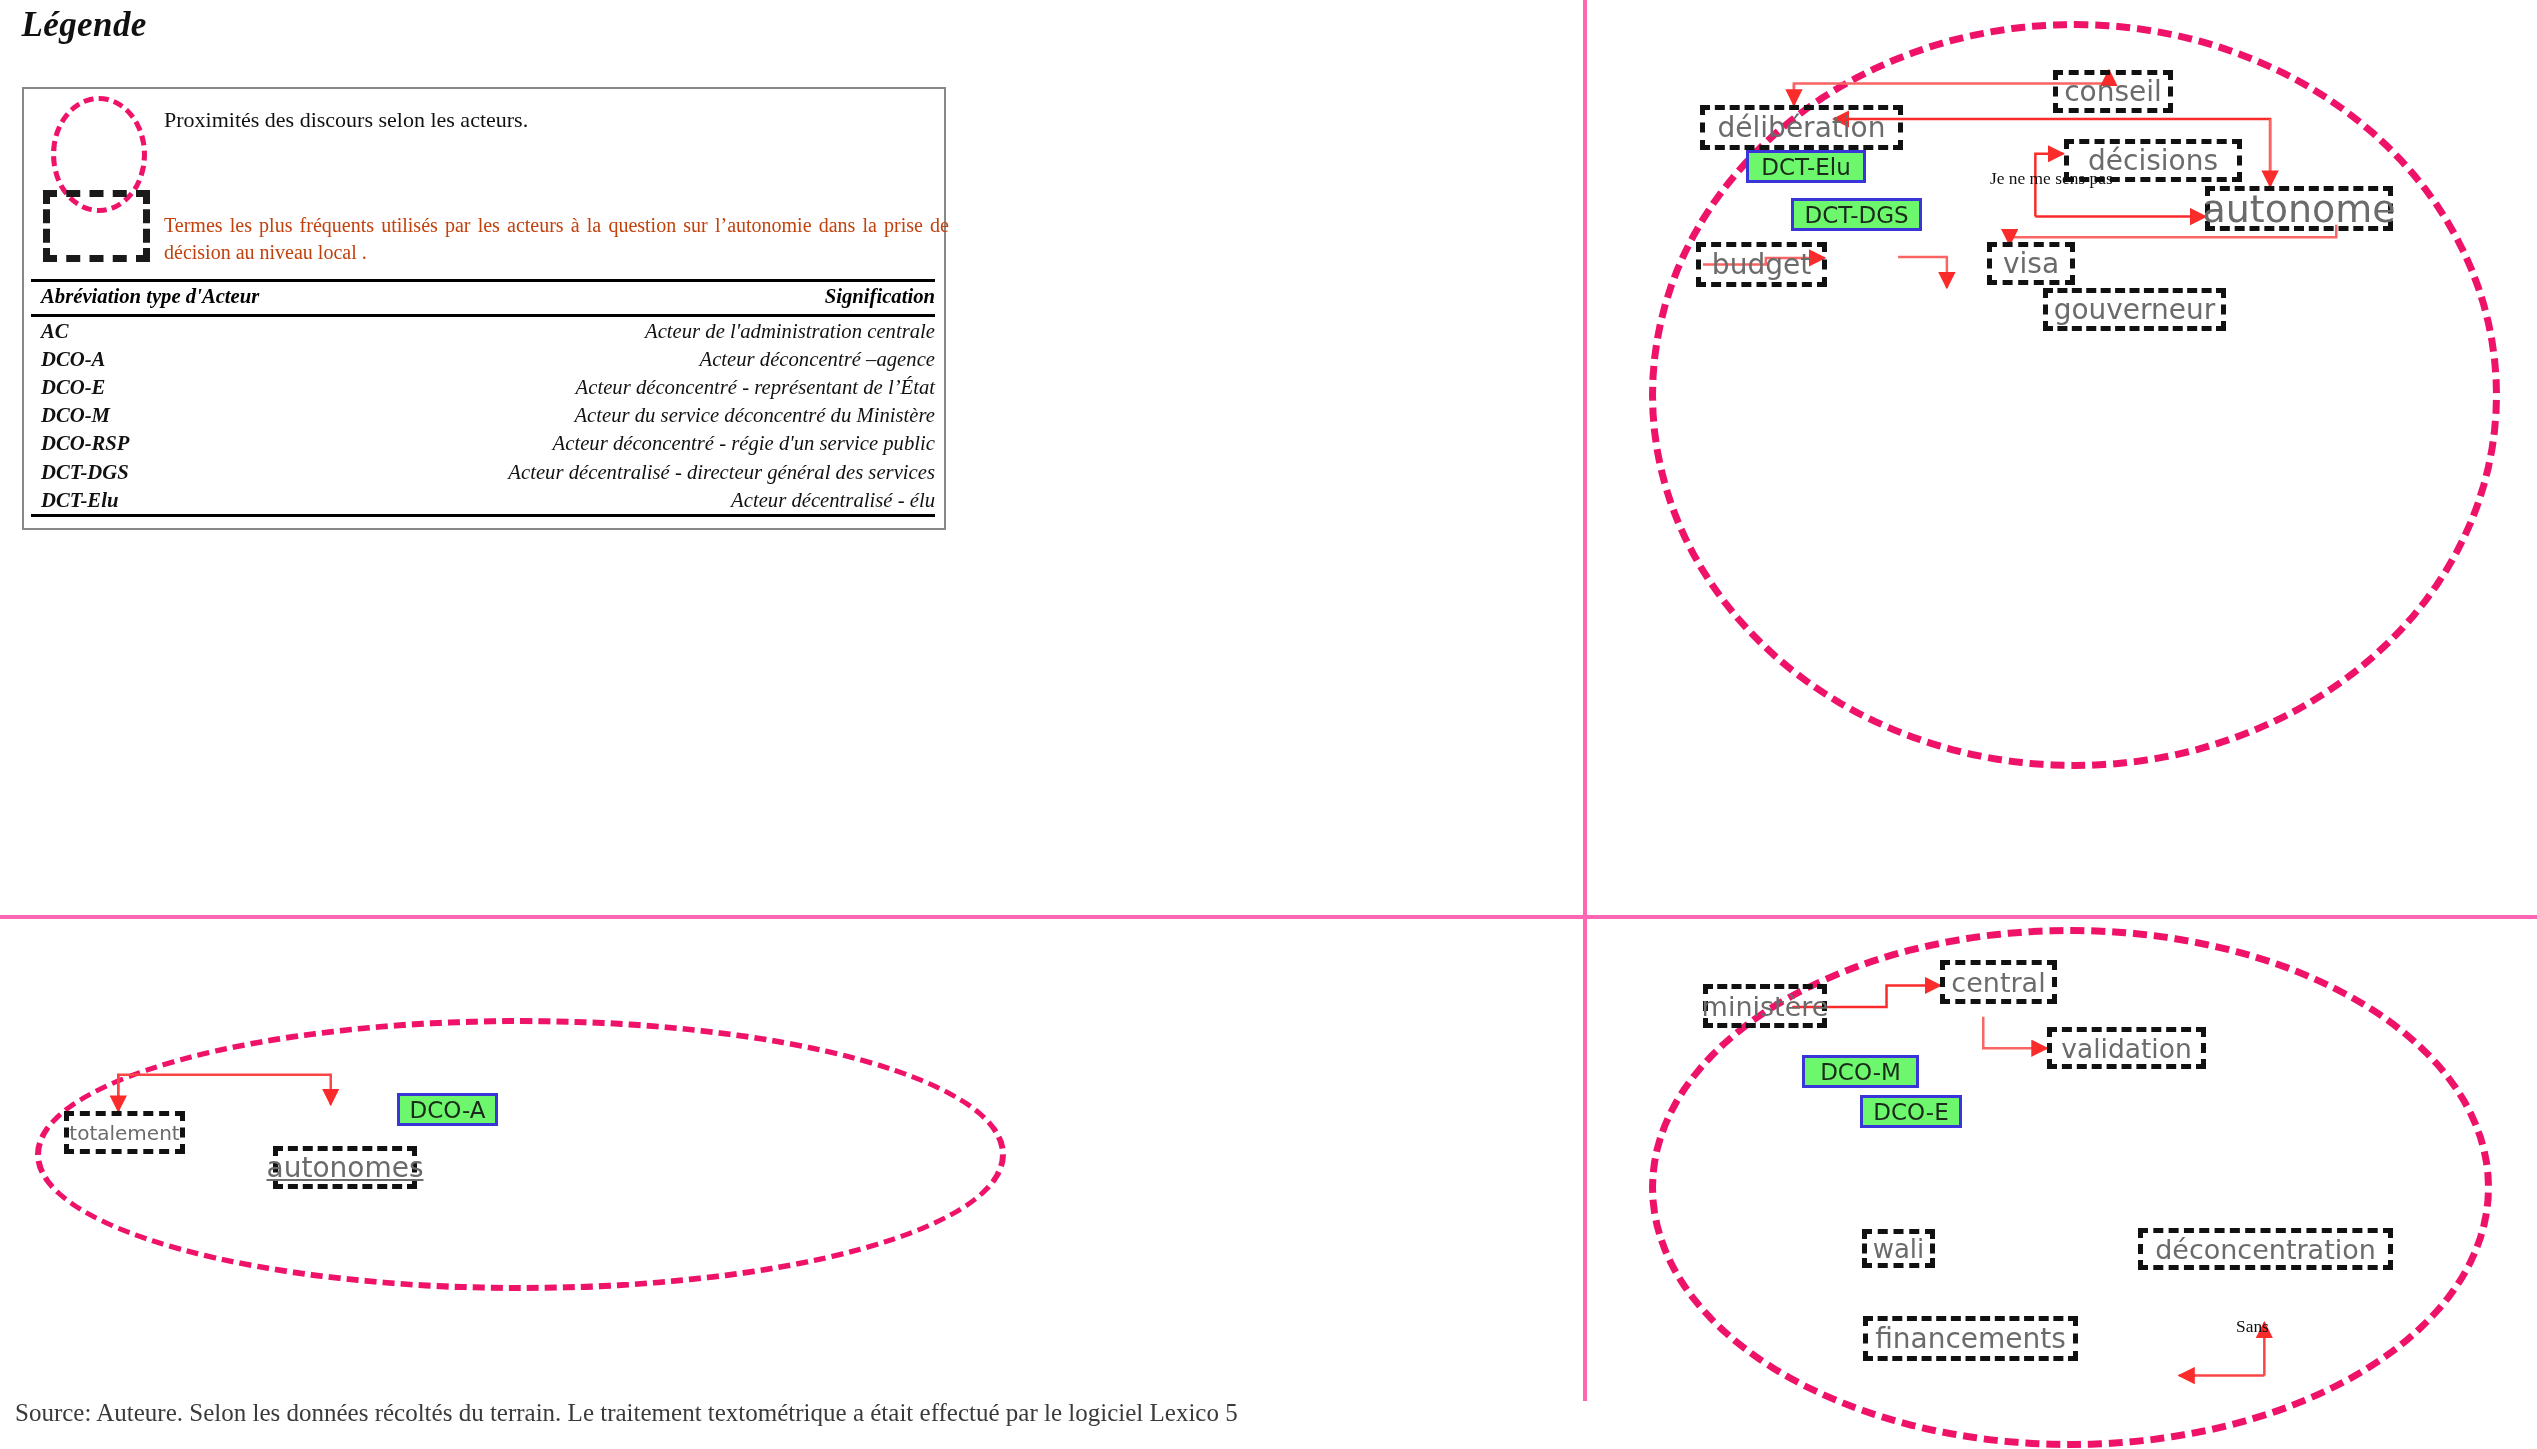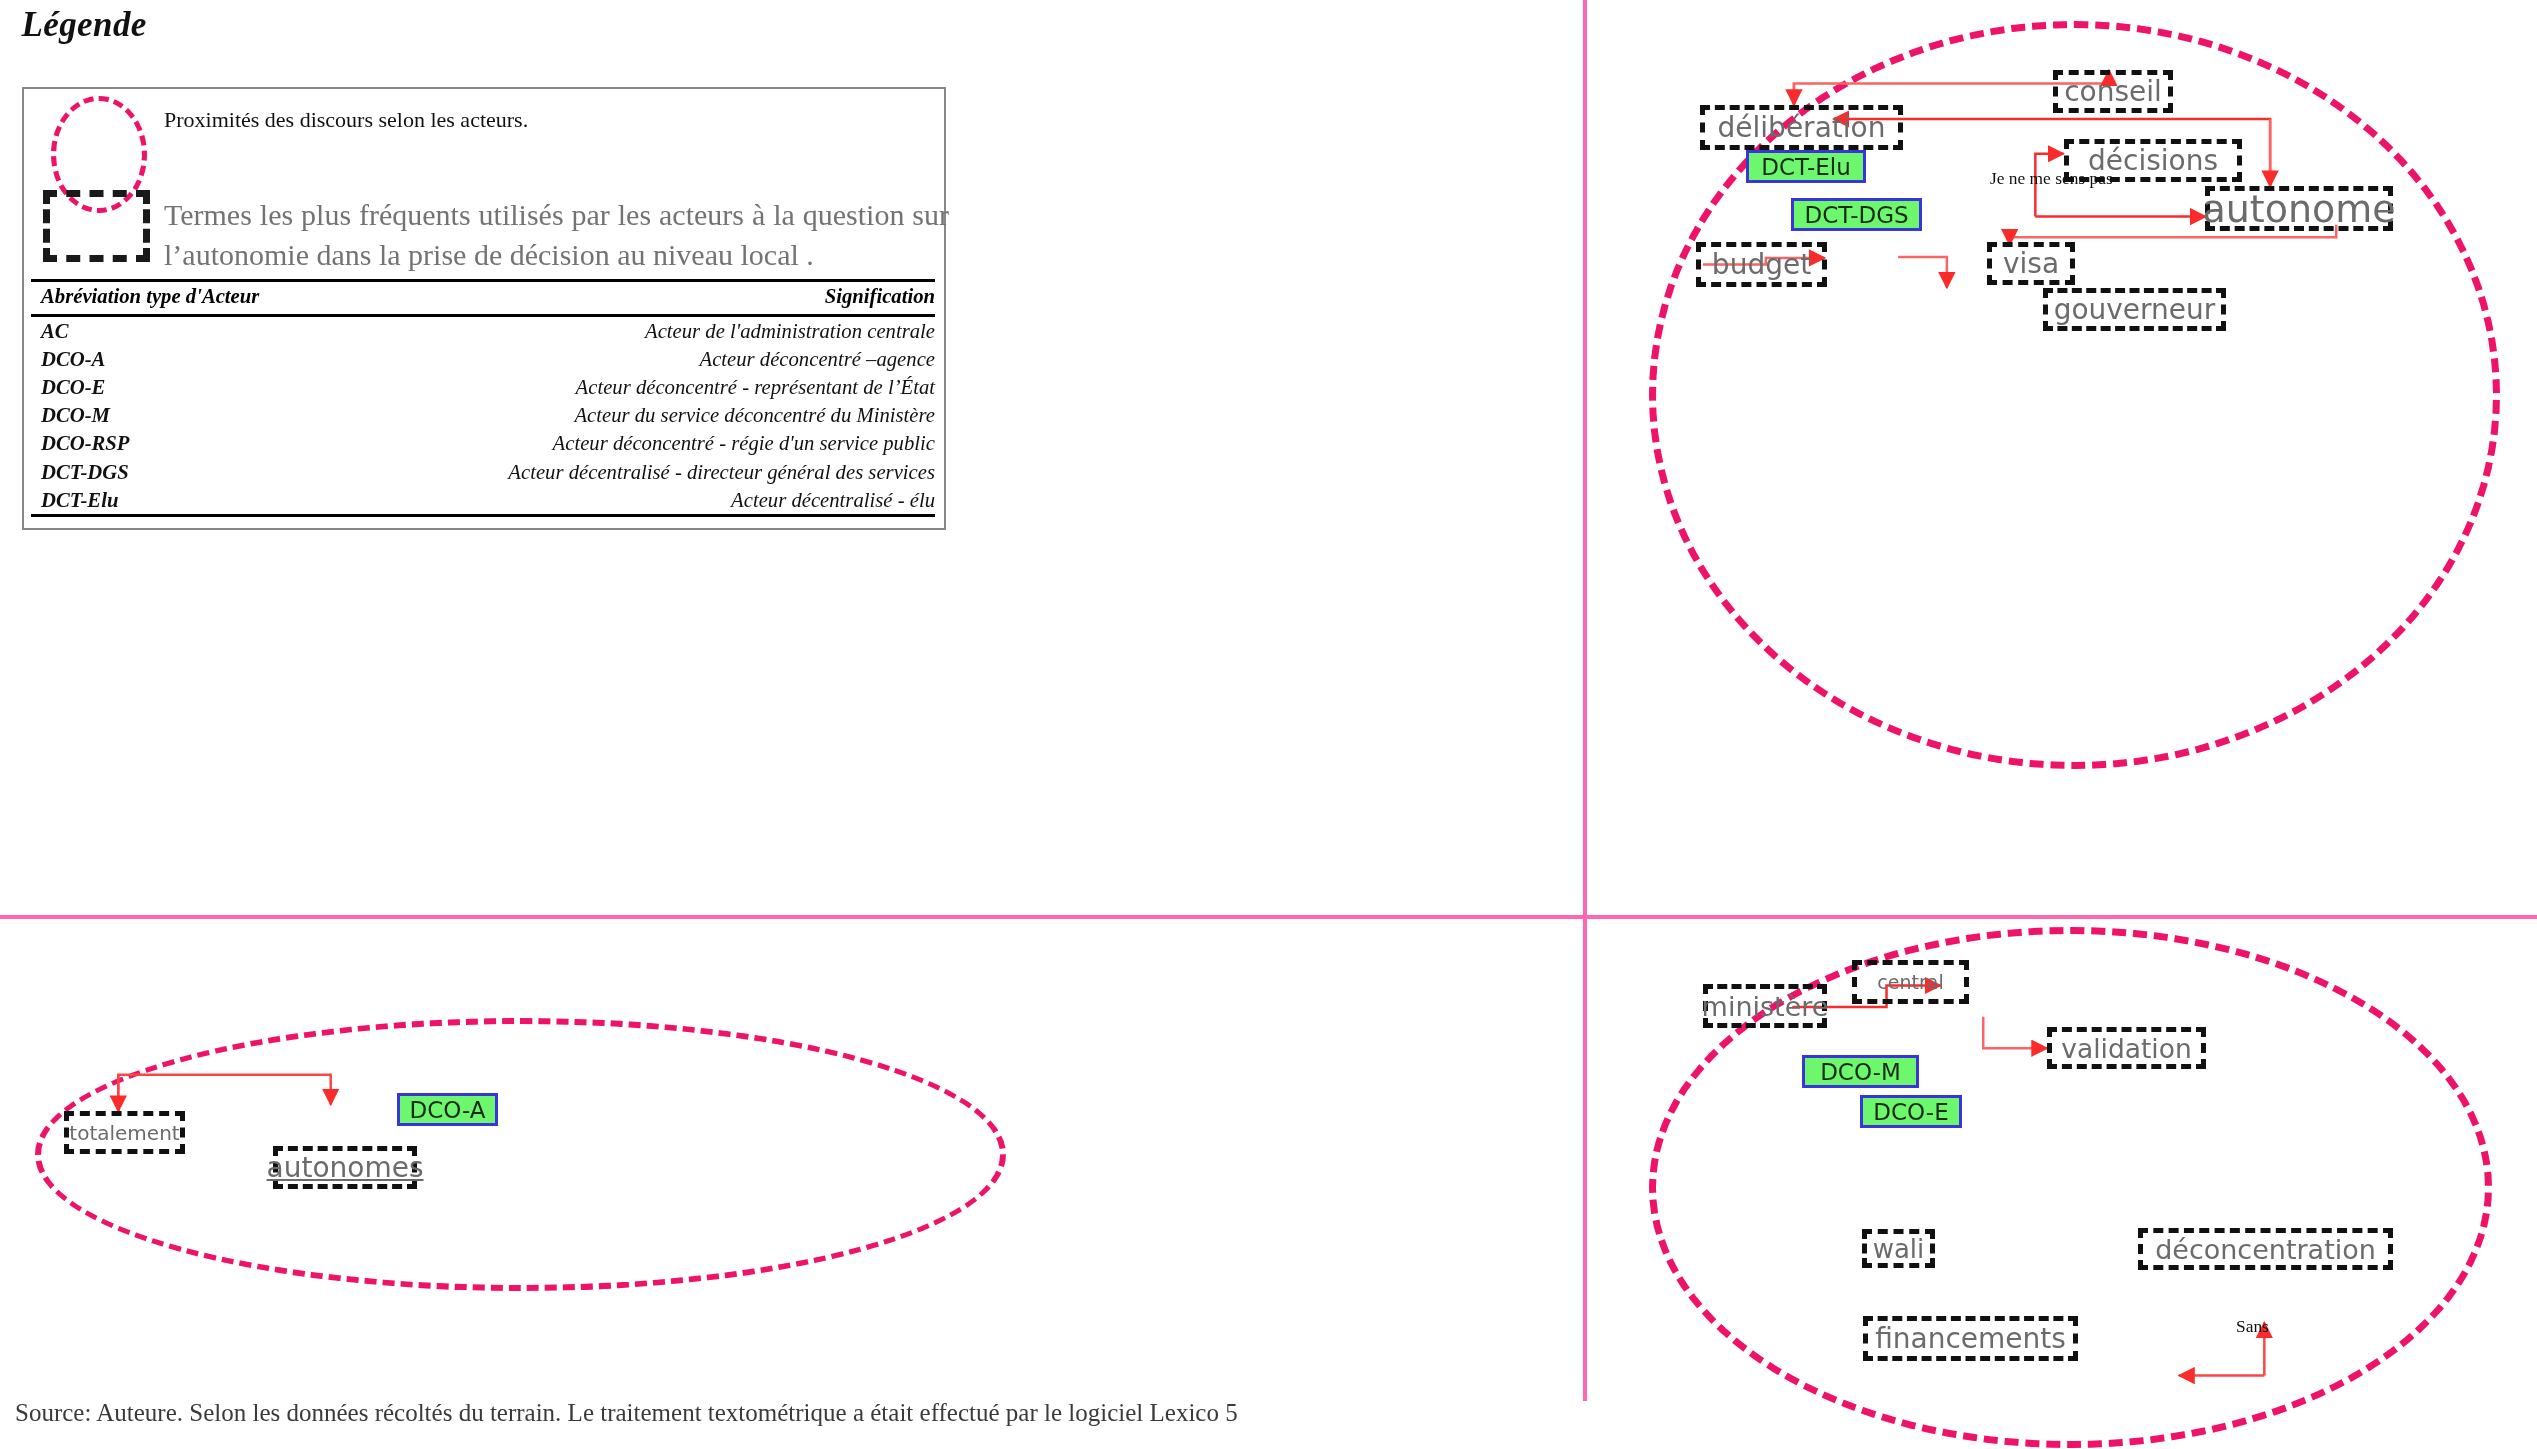--- a/index.html
+++ b/index.html
@@ -17,21 +17,21 @@
      font-style:italic;font-family:"Liberation Serif",serif;color:#111;letter-spacing:0.4px;}
   .legend-box{position:absolute;left:21.5px;top:87px;width:924px;height:443px;
      border:2.5px solid #888;background:#fff;box-sizing:border-box;}
 
   .lg-ellipse{position:absolute;left:51px;top:96px;width:86px;height:107px;
      border:5.8px dashed #ef1269;border-radius:50%;}
   .lg-rect{position:absolute;left:43px;top:190px;width:107px;height:72px;
      border:7.4px dashed #1a1a1a;box-sizing:border-box;}
 
   .lg-txt1{position:absolute;left:164px;top:107px;width:769px;font-size:22px;color:#111;}
-  .lg-txt2{position:absolute;left:164px;top:195px;width:785px;font-size:30px;color:#737373;
+  .lg-txt2{position:absolute;left:164px;top:212px;width:785px;font-size:20px;color:#c2410c;
      text-align:justify;line-height:1.34;}
 
   .lg-table{position:absolute;left:31px;top:279px;width:904px;}
   .lg-table table{border-collapse:collapse;width:100%;}
   .lg-table th{font-size:20.7px;font-weight:bold;color:#000;padding:3.3px 0 5.8px 0;}
   .lg-table td{font-size:20.7px;color:#111;padding:2.6px 0;}
   .lg-table .c1{width:40%;text-align:left;padding-left:10px;font-style:italic;font-weight:bold;}
   .lg-table .c2{width:60%;text-align:right;font-style:italic;}
   .thead-row{border-top:3.3px solid #000;border-bottom:0.8px solid #000;}
   .thead-row2{border-bottom:2.5px solid #000;}
@@ -187,21 +187,21 @@
   <div class="actor" style="left:1791px;top:198px;width:131px;height:33px;font-size:23px;">DCT-DGS</div>
 
   <div class="annot" style="left:1990px;top:168px;">Je ne me sens pas</div>
 
   <div class="term" style="left:64px;top:1111px;width:121px;height:43px;font-size:20px;">totalement</div>
   <div class="term" style="left:273px;top:1146px;width:144px;height:43px;font-size:28px;text-decoration:underline;">autonomes</div>
 
   <div class="actor" style="left:397px;top:1093px;width:101px;height:33px;font-size:23px;">DCO-A</div>
 
   <div class="term" style="left:1703px;top:984px;width:124px;height:44px;font-size:27px;">ministère</div>
-  <div class="term" style="left:1852px;top:960px;width:117px;height:44px;font-size:19px;">central</div>
+  <div class="term" style="left:1940px;top:960px;width:117px;height:44px;font-size:27px;">central</div>
   <div class="term" style="left:2047px;top:1027px;width:159px;height:42px;font-size:26.5px;">validation</div>
   <div class="term" style="left:1862px;top:1229px;width:73px;height:39px;font-size:26px;">wali</div>
   <div class="term" style="left:2138px;top:1228px;width:255px;height:42px;font-size:27px;">déconcentration</div>
   <div class="term" style="left:1863px;top:1316px;width:215px;height:45px;font-size:28px;">financements</div>
 
   <div class="actor" style="left:1802px;top:1055px;width:117px;height:33px;font-size:23px;">DCO-M</div>
   <div class="actor" style="left:1860px;top:1095px;width:102px;height:33px;font-size:23px;">DCO-E</div>
 
   <div class="annot" style="left:2236px;top:1316px;">Sans</div>
 

